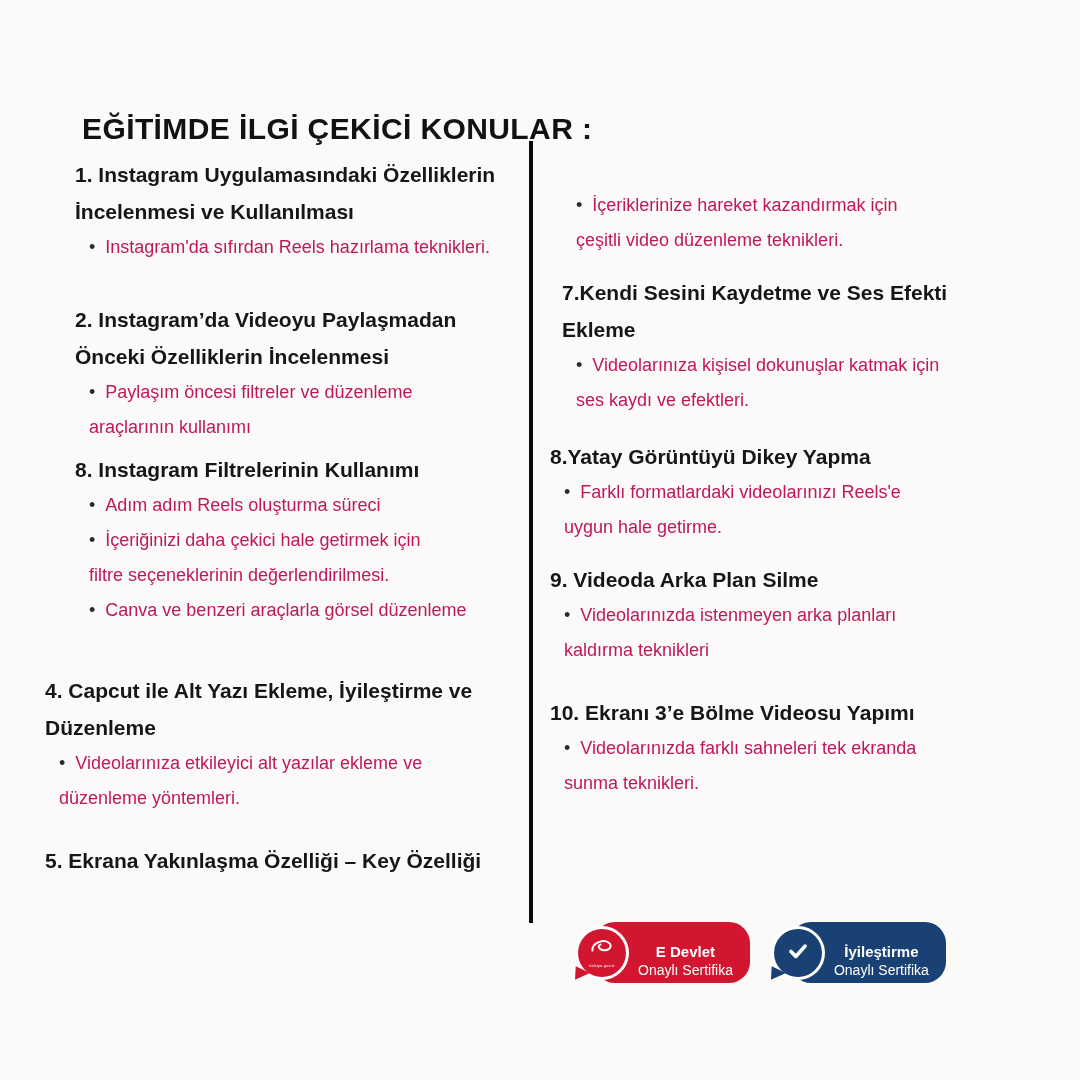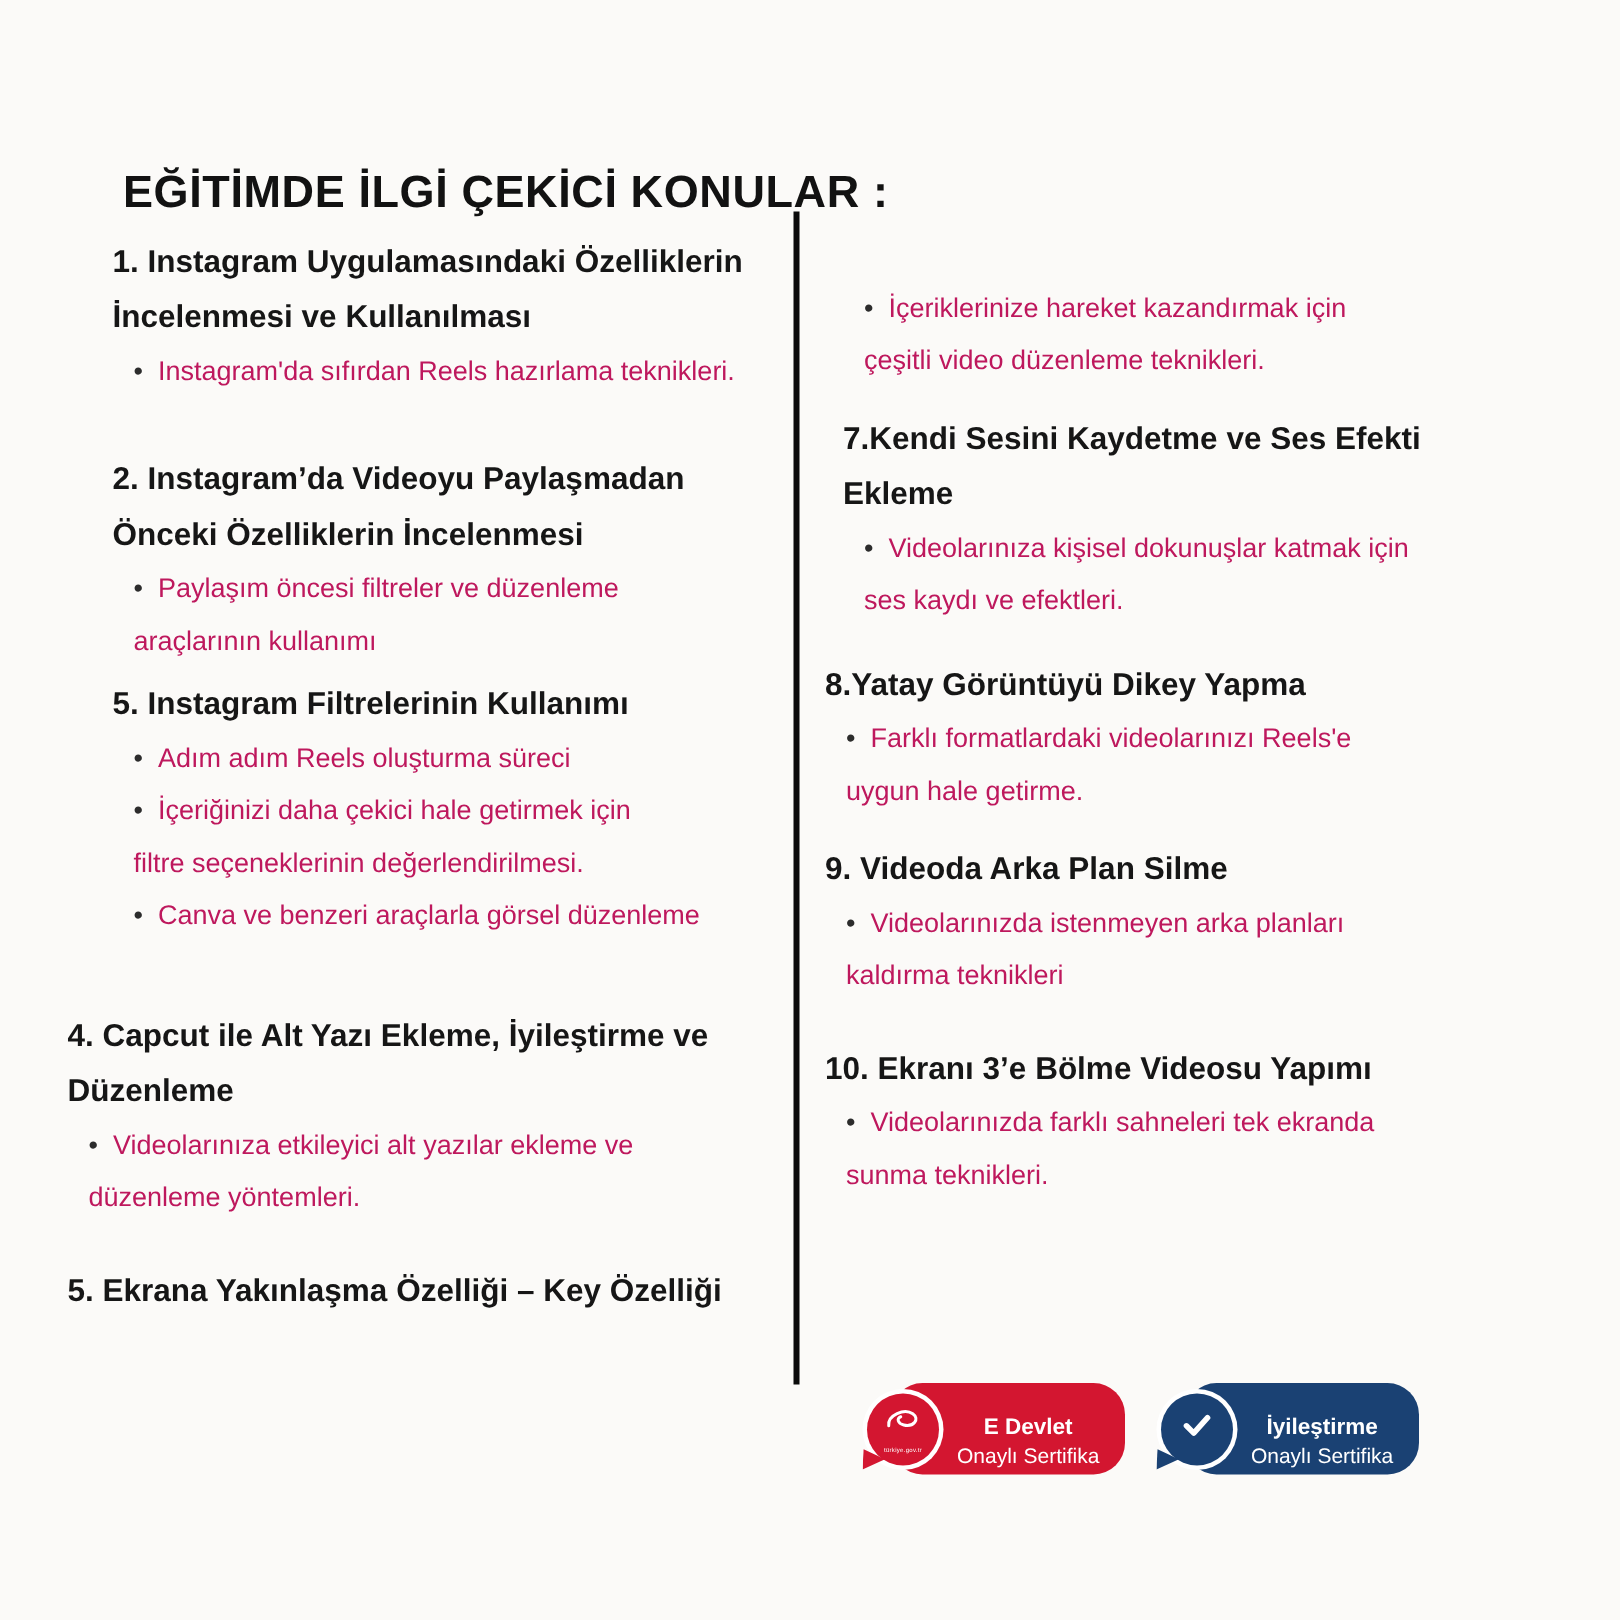--- a/index.html
+++ b/index.html
@@ -105,21 +105,21 @@
     <div class="topic ind-30 mb-b">
       <h3>2.  Instagram’da Videoyu Paylaşmadan
 Önceki Özelliklerin İncelenmesi</h3>
       <ul>
         <li>Paylaşım öncesi filtreler ve düzenleme
 araçlarının kullanımı</li>
       </ul>
     </div>
 
     <div class="topic ind-30 mb-c">
-      <h3>5. Instagram Filtrelerinin Kullanımı</h3>
+      <h3>8. Instagram Filtrelerinin Kullanımı</h3>
       <ul>
         <li>Adım adım Reels oluşturma süreci</li>
         <li>İçeriğinizi daha çekici hale getirmek için
 filtre seçeneklerinin değerlendirilmesi.</li>
         <li>Canva ve benzeri araçlarla görsel düzenleme</li>
       </ul>
     </div>
 
     <div class="topic mb-d">
       <h3>4. Capcut ile Alt Yazı Ekleme, İyileştirme ve

